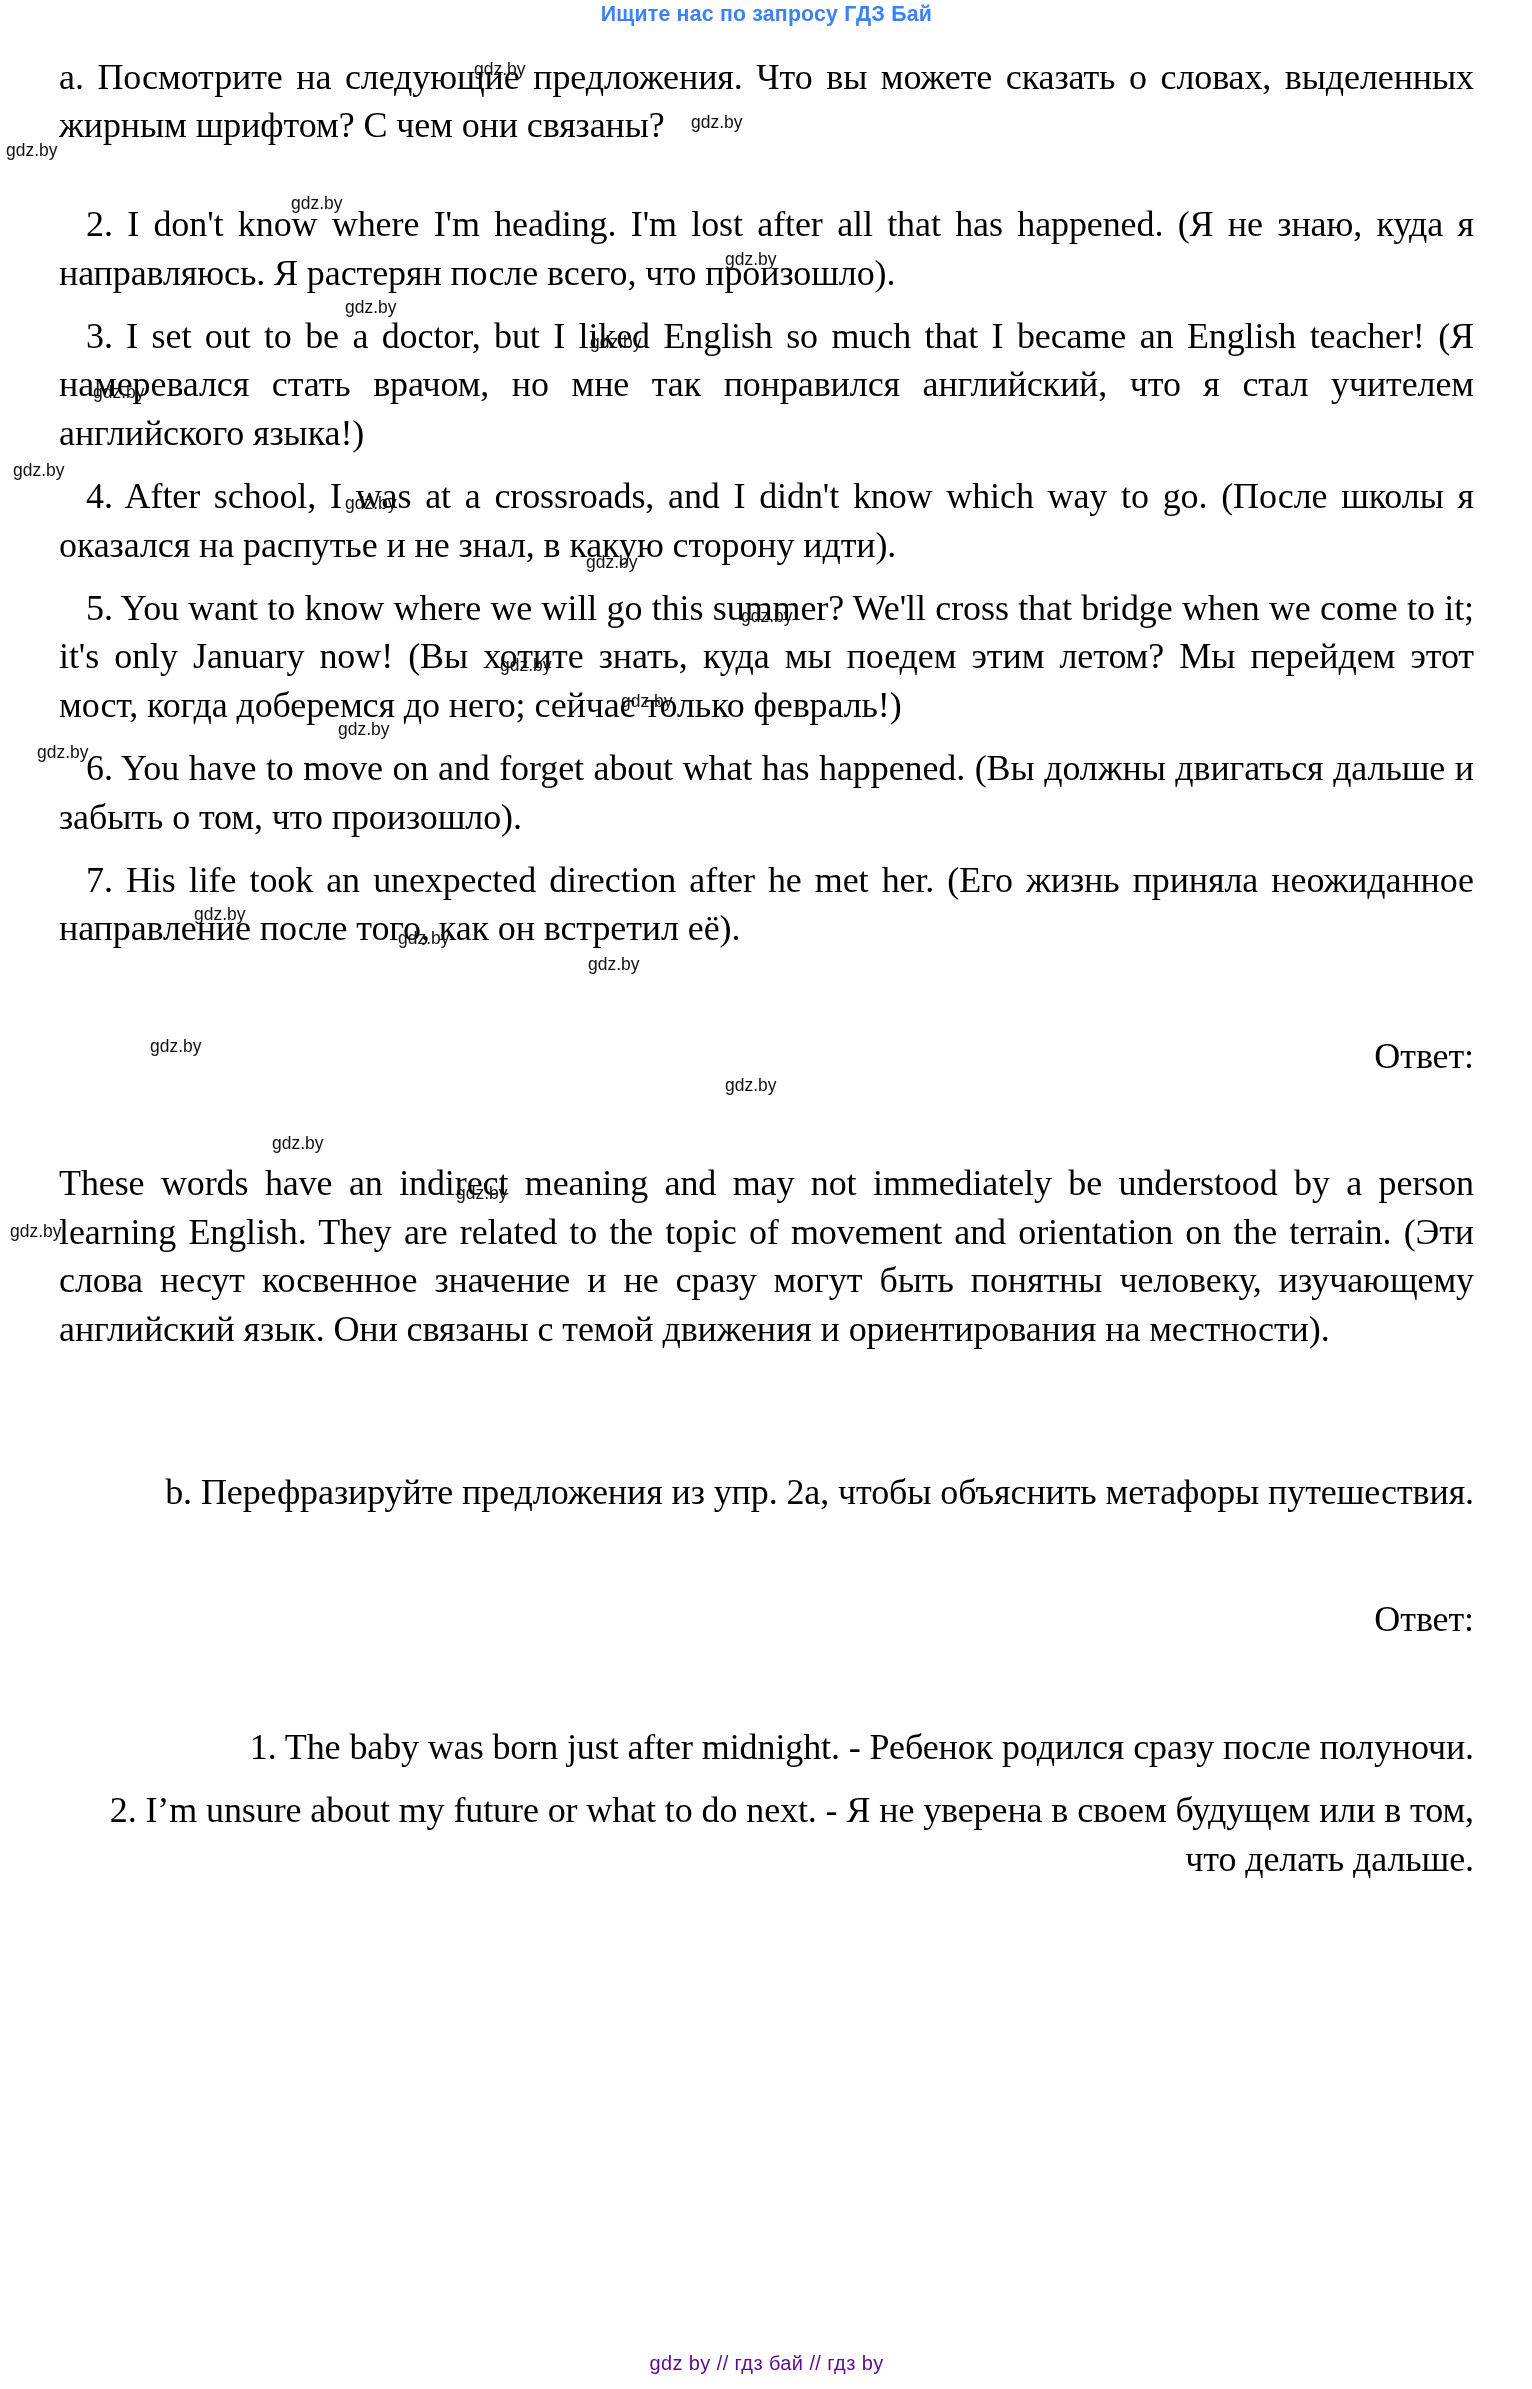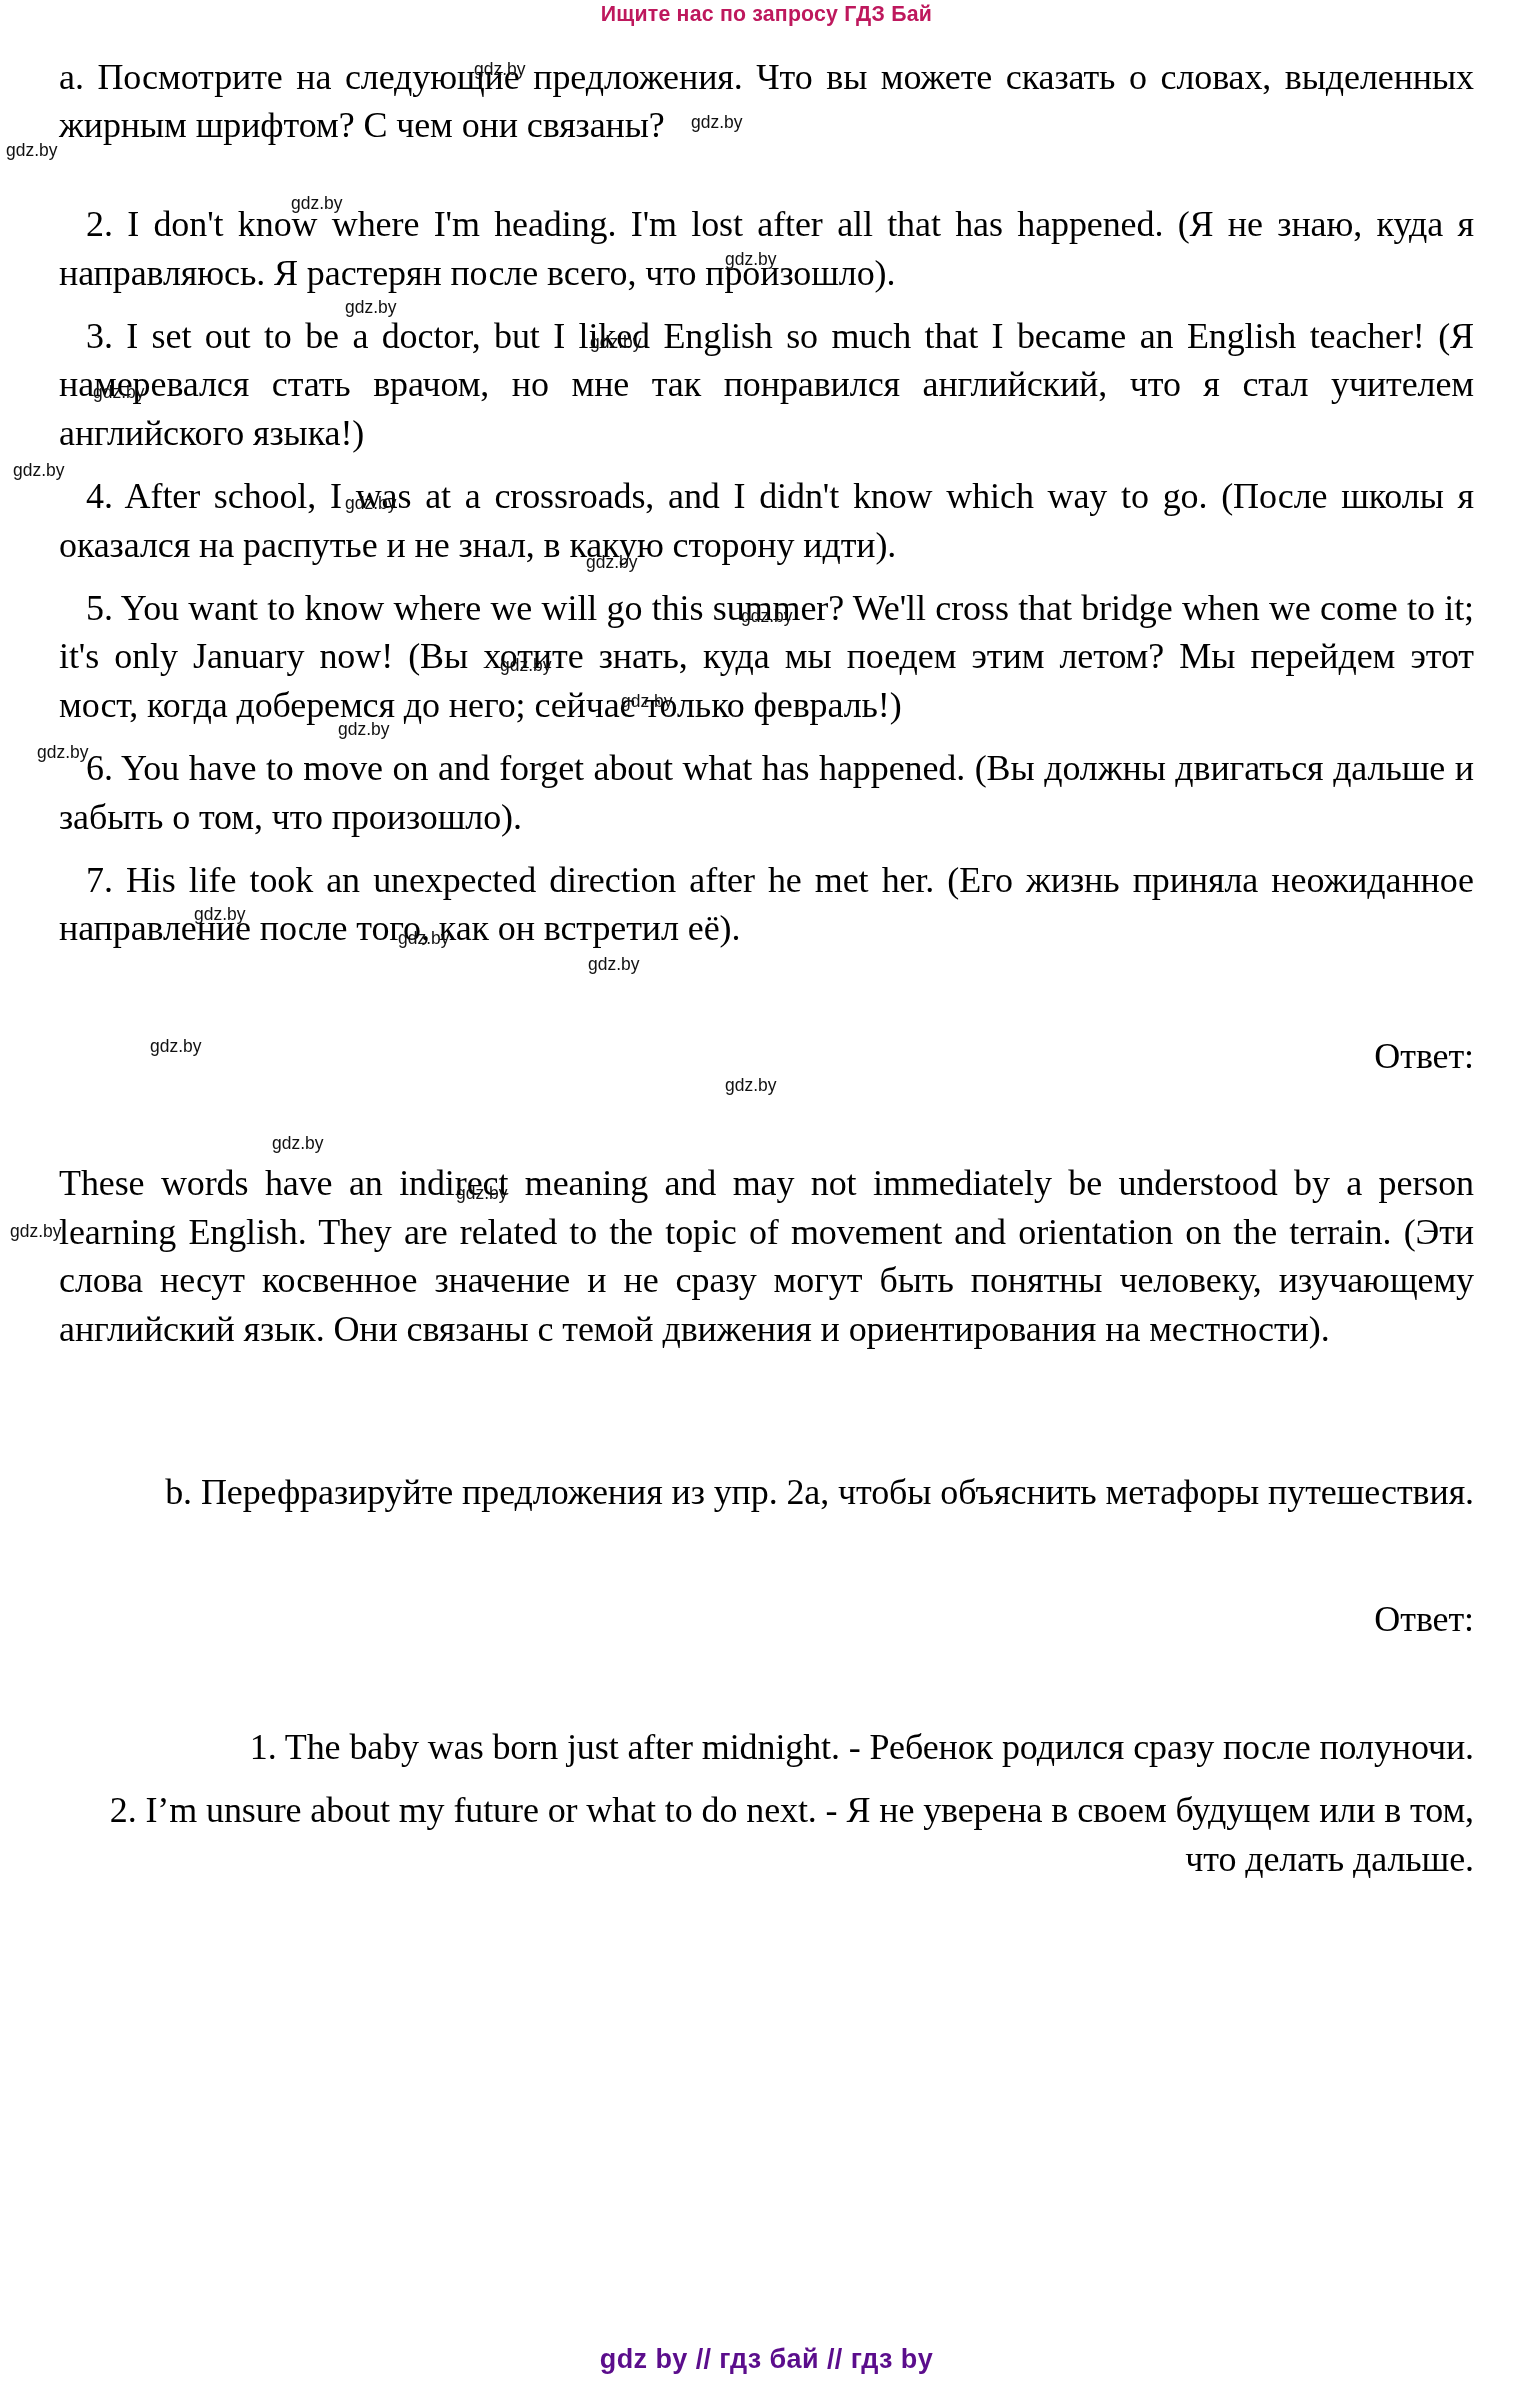--- a/index.html
+++ b/index.html
@@ -23,21 +23,21 @@
     position: absolute;
     top: 0;
     left: 0;
     width: 100%;
     height: 28.4px;
     display: flex;
     align-items: center;
     justify-content: center;
   }
   .promo-text {
-    color: #be185d;
+    color: #3b82f6;
     font-family: "Liberation Sans", "DejaVu Sans", sans-serif;
     font-weight: bold;
     font-size: 21.3px;
     letter-spacing: 0.2px;
     white-space: nowrap;
   }
 
   
   .page {
     position: absolute;
@@ -89,22 +89,22 @@
   .footer {
     position: absolute;
     left: 0;
     bottom: 14.2px;
     width: 100%;
     text-align: center;
   }
   .footer-text {
     color: #5b0d8c;
     font-family: "Liberation Sans", "DejaVu Sans", sans-serif;
-    font-size: 27px;
-    font-weight: bold;
+    font-size: 20px;
+    font-weight: normal;
     letter-spacing: 0.4px;
     white-space: nowrap;
   }
 </style>
 </head>
 <body>
 
 <div class="promo-banner">
   <span class="promo-text">Ищите нас по запросу ГДЗ Бай</span>
 </div>

